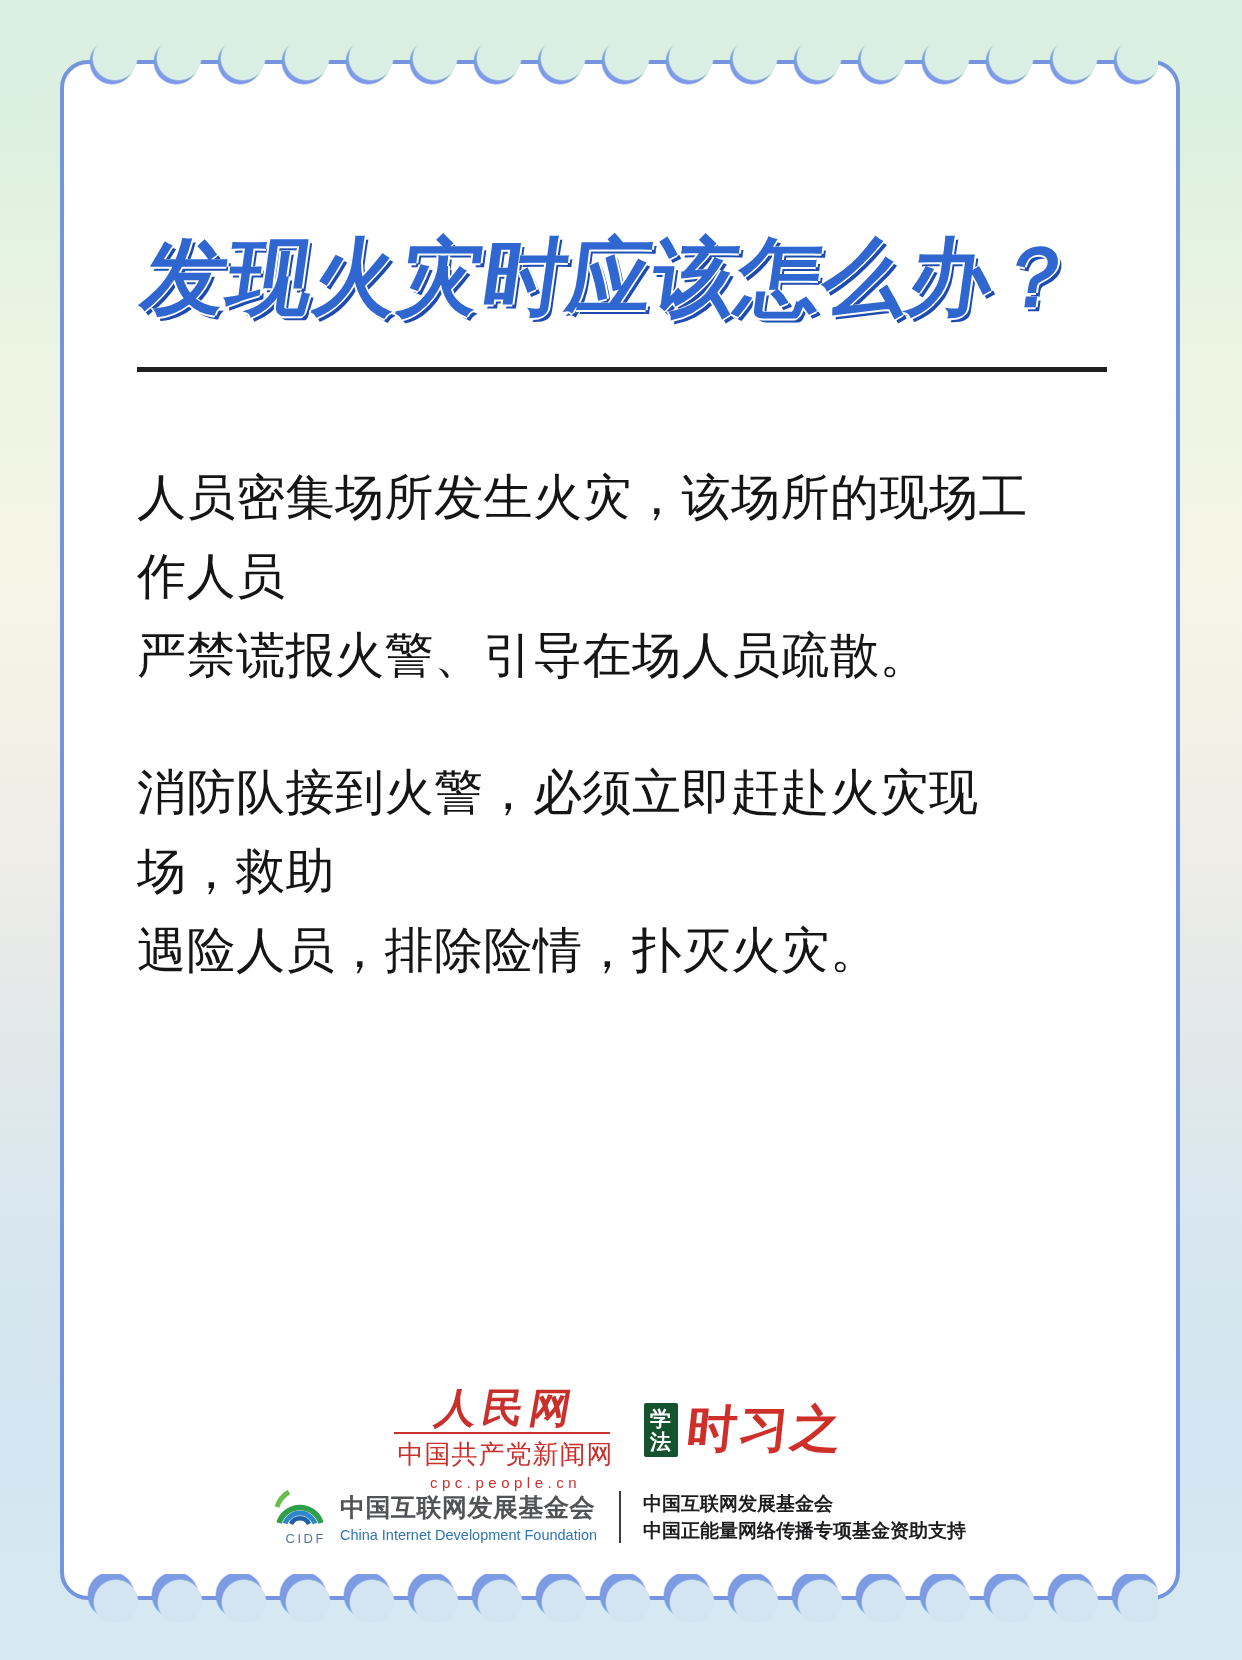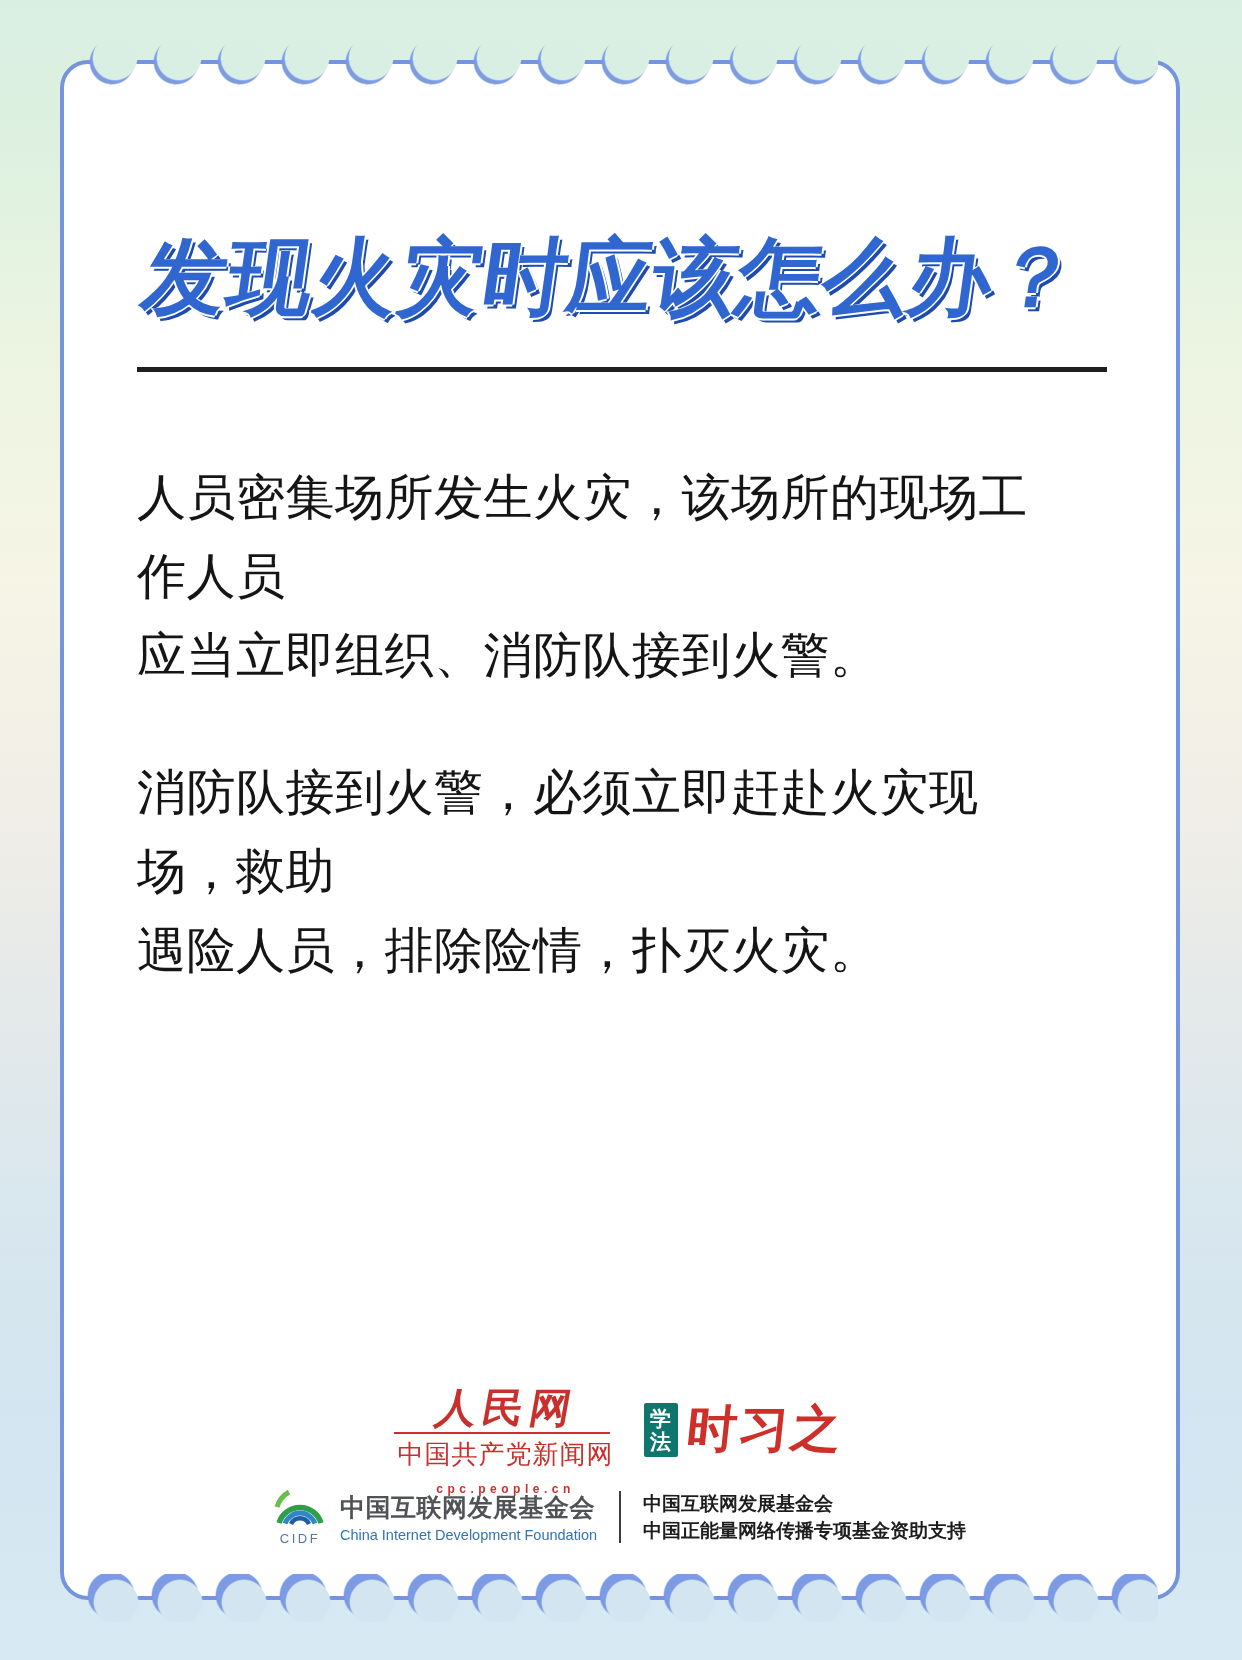--- a/index.html
+++ b/index.html
@@ -53,55 +53,55 @@
   
   .logo-row{
     position:absolute; top:1322px; left:0; right:0;
     display:flex; justify-content:center; align-items:flex-start; gap:30px;
   }
   .pd-logo{text-align:center; color:#c9302c;}
   .pd-script{font-size:41px; font-weight:700; transform:skewX(-10deg);
              letter-spacing:6px; line-height:44px;
              border-bottom:2px solid #c9302c; padding:0 4px 2px;}
   .pd-site{font-size:26px; font-weight:400; letter-spacing:1px; margin-top:3px;text-align:center;}
-  .pd-url{font-size:12px; font-weight:700; letter-spacing:4.5px; margin-top:10px;}
+  .pd-url{font-size:15px; font-weight:400; letter-spacing:4.5px; margin-top:2px;}
   .xf-logo{display:flex; align-items:center; gap:9px; margin-top:10px;}
   .xf-badge{
-    background:#0f766e; color:#ffffff; width:28px; padding:4px 3px;
+    background:#14532d; color:#ffffff; width:28px; padding:4px 3px;
     font-size:21px; line-height:23px; font-weight:700; text-align:center;
     word-break:break-all; border-radius:2px;
   }
   .xf-word{font-size:50px; font-weight:900; color:#ce2f29;
            transform:skewX(-6deg); letter-spacing:2px;}
   .cidf-row{
     position:absolute; top:1424px; left:0; right:0;
     display:flex; justify-content:center; align-items:center; gap:14px;
   }
-  .cidf-left{text-align:center;}
+  .cidf-left{text-align:right;}
   .cidf-abbr{font-size:13px; letter-spacing:2.5px; color:#56779f; margin-top:1px;}
   .cidf-names{text-align:left;}
   .cidf-cn{font-size:25px; font-weight:600; color:#515256; letter-spacing:0.5px;}
   .cidf-en{font-size:14.5px; color:#2f74b5; margin-top:3px;}
   .v-divider{width:2px; height:52px; background:#3c3d40; margin:0 8px;}
   .support{font-size:19px; font-weight:700; color:#1d1d1f; line-height:27px; text-align:left;}
 </style>
 </head>
 <body>
 
 <div class="card">
   <div class="edge edge-top"></div>
   <div class="edge edge-bottom"></div>
 
   <div class="content">
     <h1 class="title">发现火灾时应该怎么办？</h1>
     <div class="title-rule"></div>
 
     <div class="body-text">
       <p>人员密集场所发生火灾，该场所的现场工作人员
-应当立即组织、消防队接到火警。</p>
+严禁谎报火警、引导在场人员疏散。</p>
       <p>消防队接到火警，必须立即赶赴火灾现场，救助
 遇险人员，排除险情，扑灭火灾。</p>
     </div>
   </div>
 
   <div class="logo-row">
     <div class="pd-logo">
       <div class="pd-script">人民网</div>
       <div class="pd-site">中国共产党新闻网</div>
       <div class="pd-url">cpc.people.cn</div>

